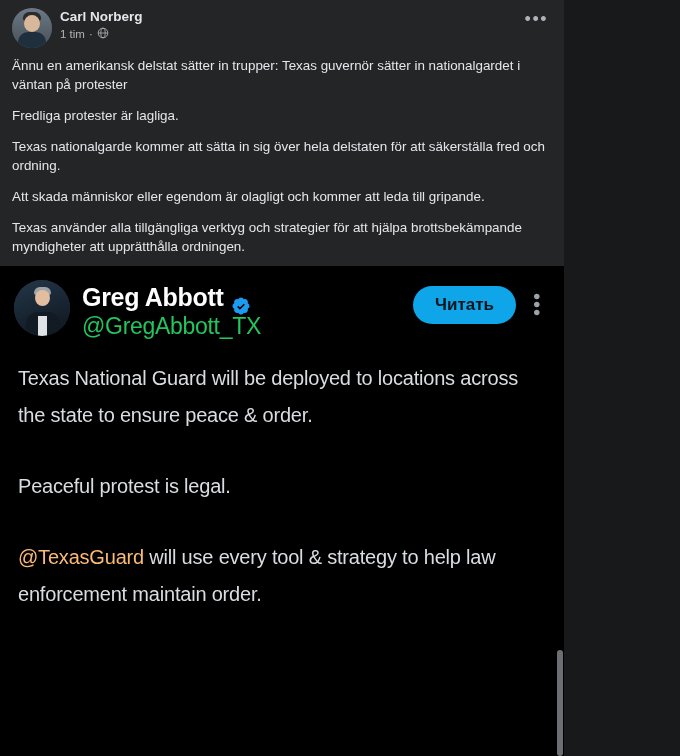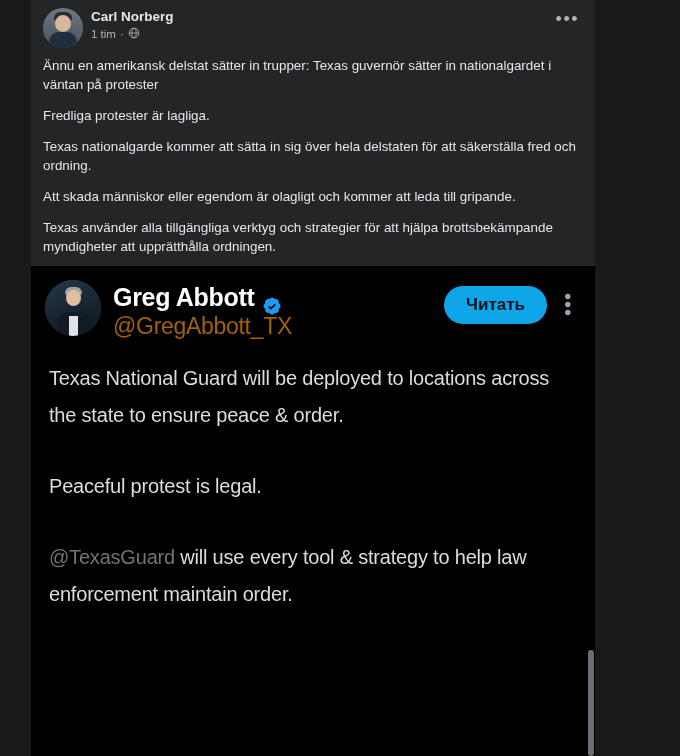--- a/index.html
+++ b/index.html
@@ -13,21 +13,20 @@
     overflow: hidden;
     font-family: "Liberation Sans", sans-serif;
     color: #e4e6eb;
   }
   .page {
     position: relative;
     width: 564px;
     height: 756px;
     background: #18191a;
     overflow: hidden;
-    margin-left: 31px;
   }
 
   
   .fb-post {
     background: #242526;
     padding: 0 0 8px 0;
   }
   .post-header {
     display: flex;
     align-items: flex-start;
@@ -185,21 +184,21 @@
     letter-spacing: -0.3px;
   }
   .verified {
     display: inline-block;
     width: 20px;
     height: 20px;
     flex: 0 0 20px;
   }
   .t-handle {
     font-size: 23px;
-    color: #a16207;
+    color: #22c55e;
     line-height: 28px;
     letter-spacing: -0.3px;
   }
   .t-actions {
     display: flex;
     align-items: center;
     gap: 8px;
     padding-top: 6px;
   }
   .read-btn {
@@ -228,21 +227,21 @@
     padding: 20px 18px 0 18px;
     font-size: 20px;
     line-height: 37px;
     color: #d9dde1;
     letter-spacing: -0.2px;
   }
   .tweet-text p {
     margin: 0 0 34px 0;
   }
   .tweet-text p.last { margin-bottom: 0; }
-  .mention { color: #737373; }
+  .mention { color: #fdba74; }
 
   
   .scrollbar-track {
     position: absolute;
     right: 0;
     top: 0;
     width: 8px;
     height: 100%;
     background: transparent;
   }

